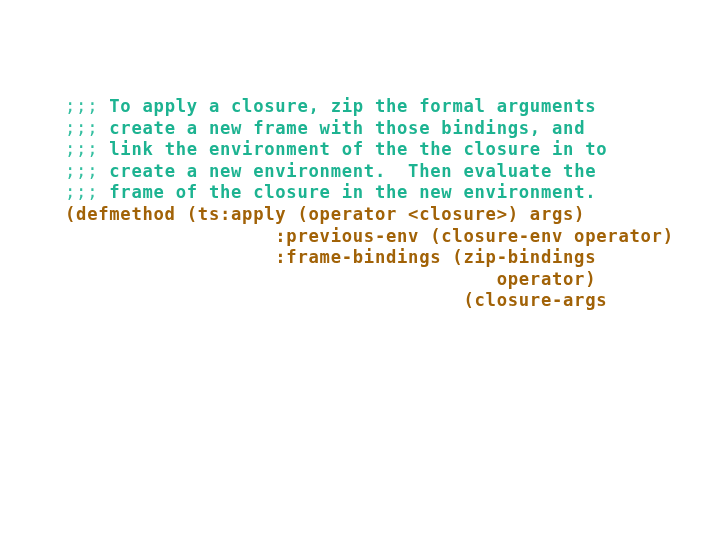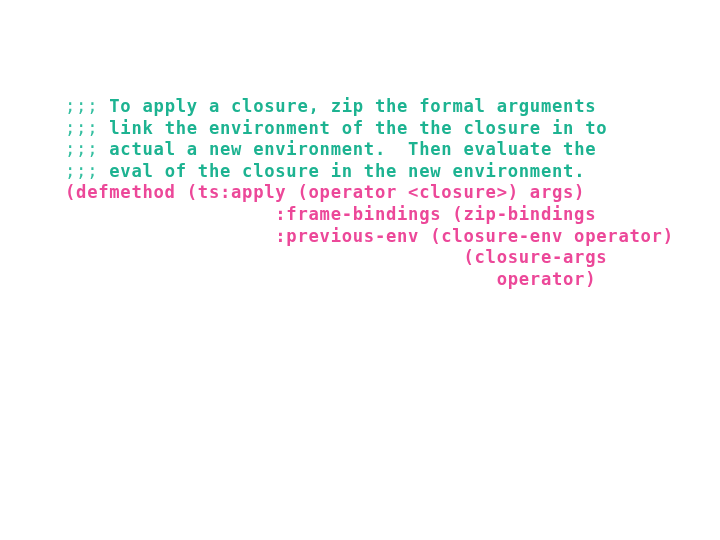--- a/index.html
+++ b/index.html
@@ -23,38 +23,39 @@
   }
   .code-line {
     display: block;
     white-space: pre;
     font-family: "DejaVu Sans Mono", "Liberation Mono", monospace;
     font-size: 17.2px;
     line-height: 21.6px;
     font-weight: bold;
     letter-spacing: 0.72px;
     height: 21.6px;
-    color: #ec4899;
+    color: #a16207;
   }
   .code-line.comment {
     color: #1DB391;
   }
   .code-line.comment .semis {
     font-weight: normal;
     color: #34BFA0;
   }
 </style>
 </head>
 <body>
 
 <div id="slide">
   <div id="code-block">
       <div class="code-line comment"><span class="semis">;;;</span><span> To apply a closure, zip the formal arguments</span></div>
+      <div class="code-line comment"><span class="semis">;;;</span><span> create a new frame with those bindings, and</span></div>
       <div class="code-line comment"><span class="semis">;;;</span><span> link the environment of the the closure in to</span></div>
-      <div class="code-line comment"><span class="semis">;;;</span><span> actual a new environment.  Then evaluate the</span></div>
-      <div class="code-line comment"><span class="semis">;;;</span><span> eval of the closure in the new environment.</span></div>
+      <div class="code-line comment"><span class="semis">;;;</span><span> create a new environment.  Then evaluate the</span></div>
+      <div class="code-line comment"><span class="semis">;;;</span><span> frame of the closure in the new environment.</span></div>
       <div class="code-line"><span>(defmethod (ts:apply (operator &lt;closure&gt;) args)</span></div>
+      <div class="code-line"><span>                   :previous-env (closure-env operator)</span></div>
       <div class="code-line"><span>                   :frame-bindings (zip-bindings</span></div>
-      <div class="code-line"><span>                   :previous-env (closure-env operator)</span></div>
+      <div class="code-line"><span>                                       operator)</span></div>
       <div class="code-line"><span>                                    (closure-args</span></div>
-      <div class="code-line"><span>                                       operator)</span></div>
     </div>
 </div>
 
 </body></html>

